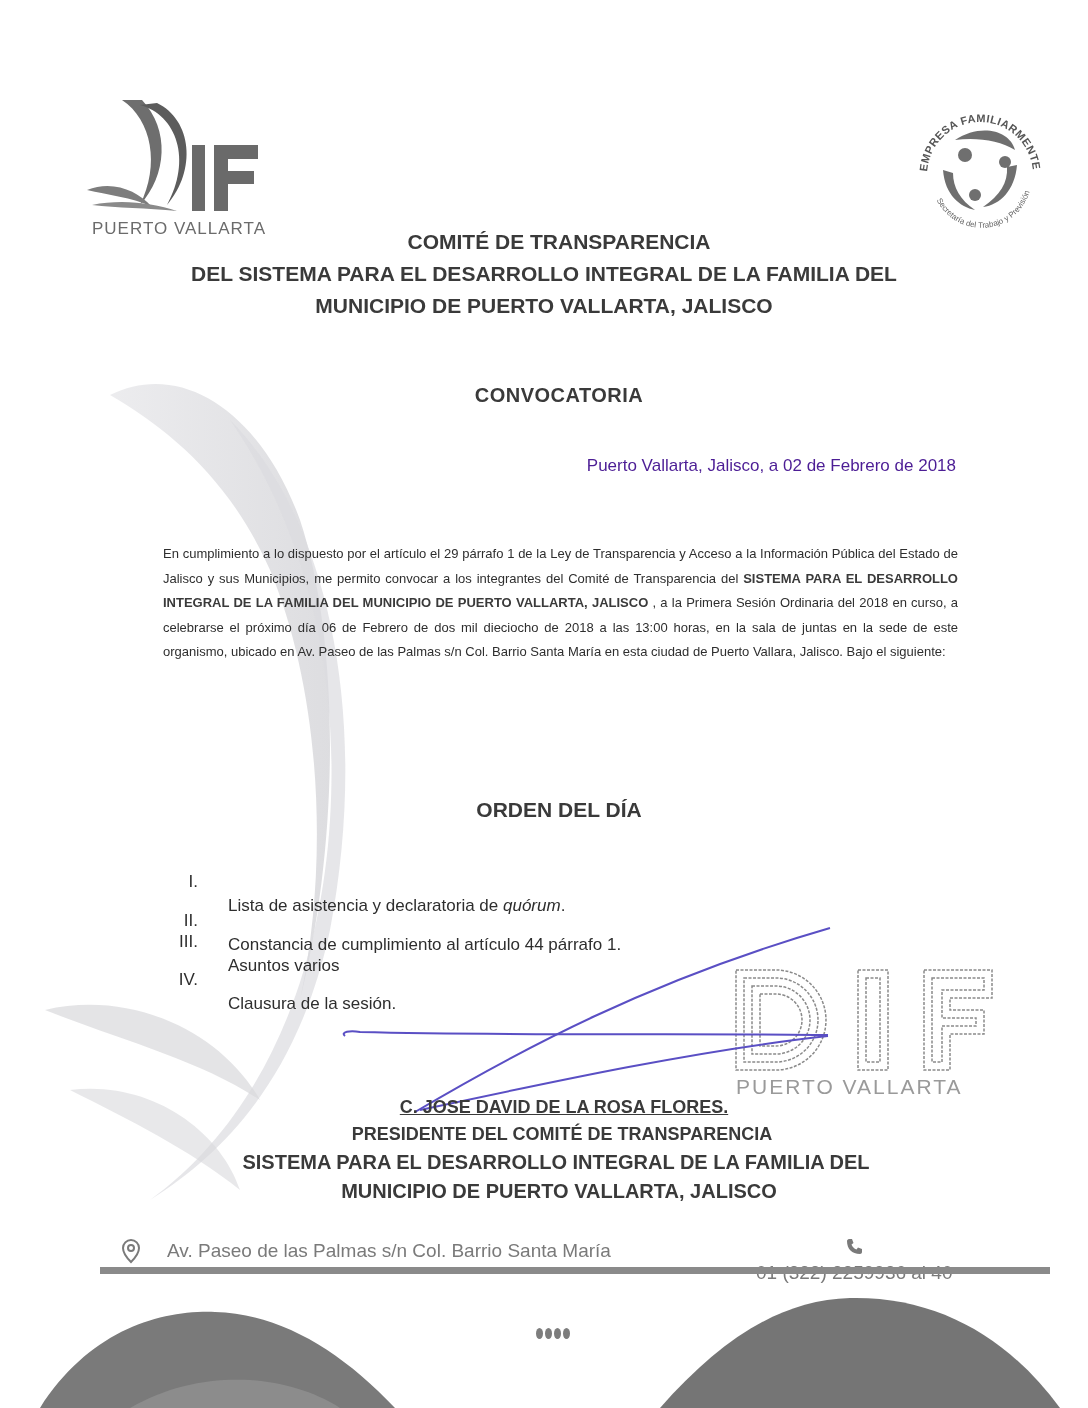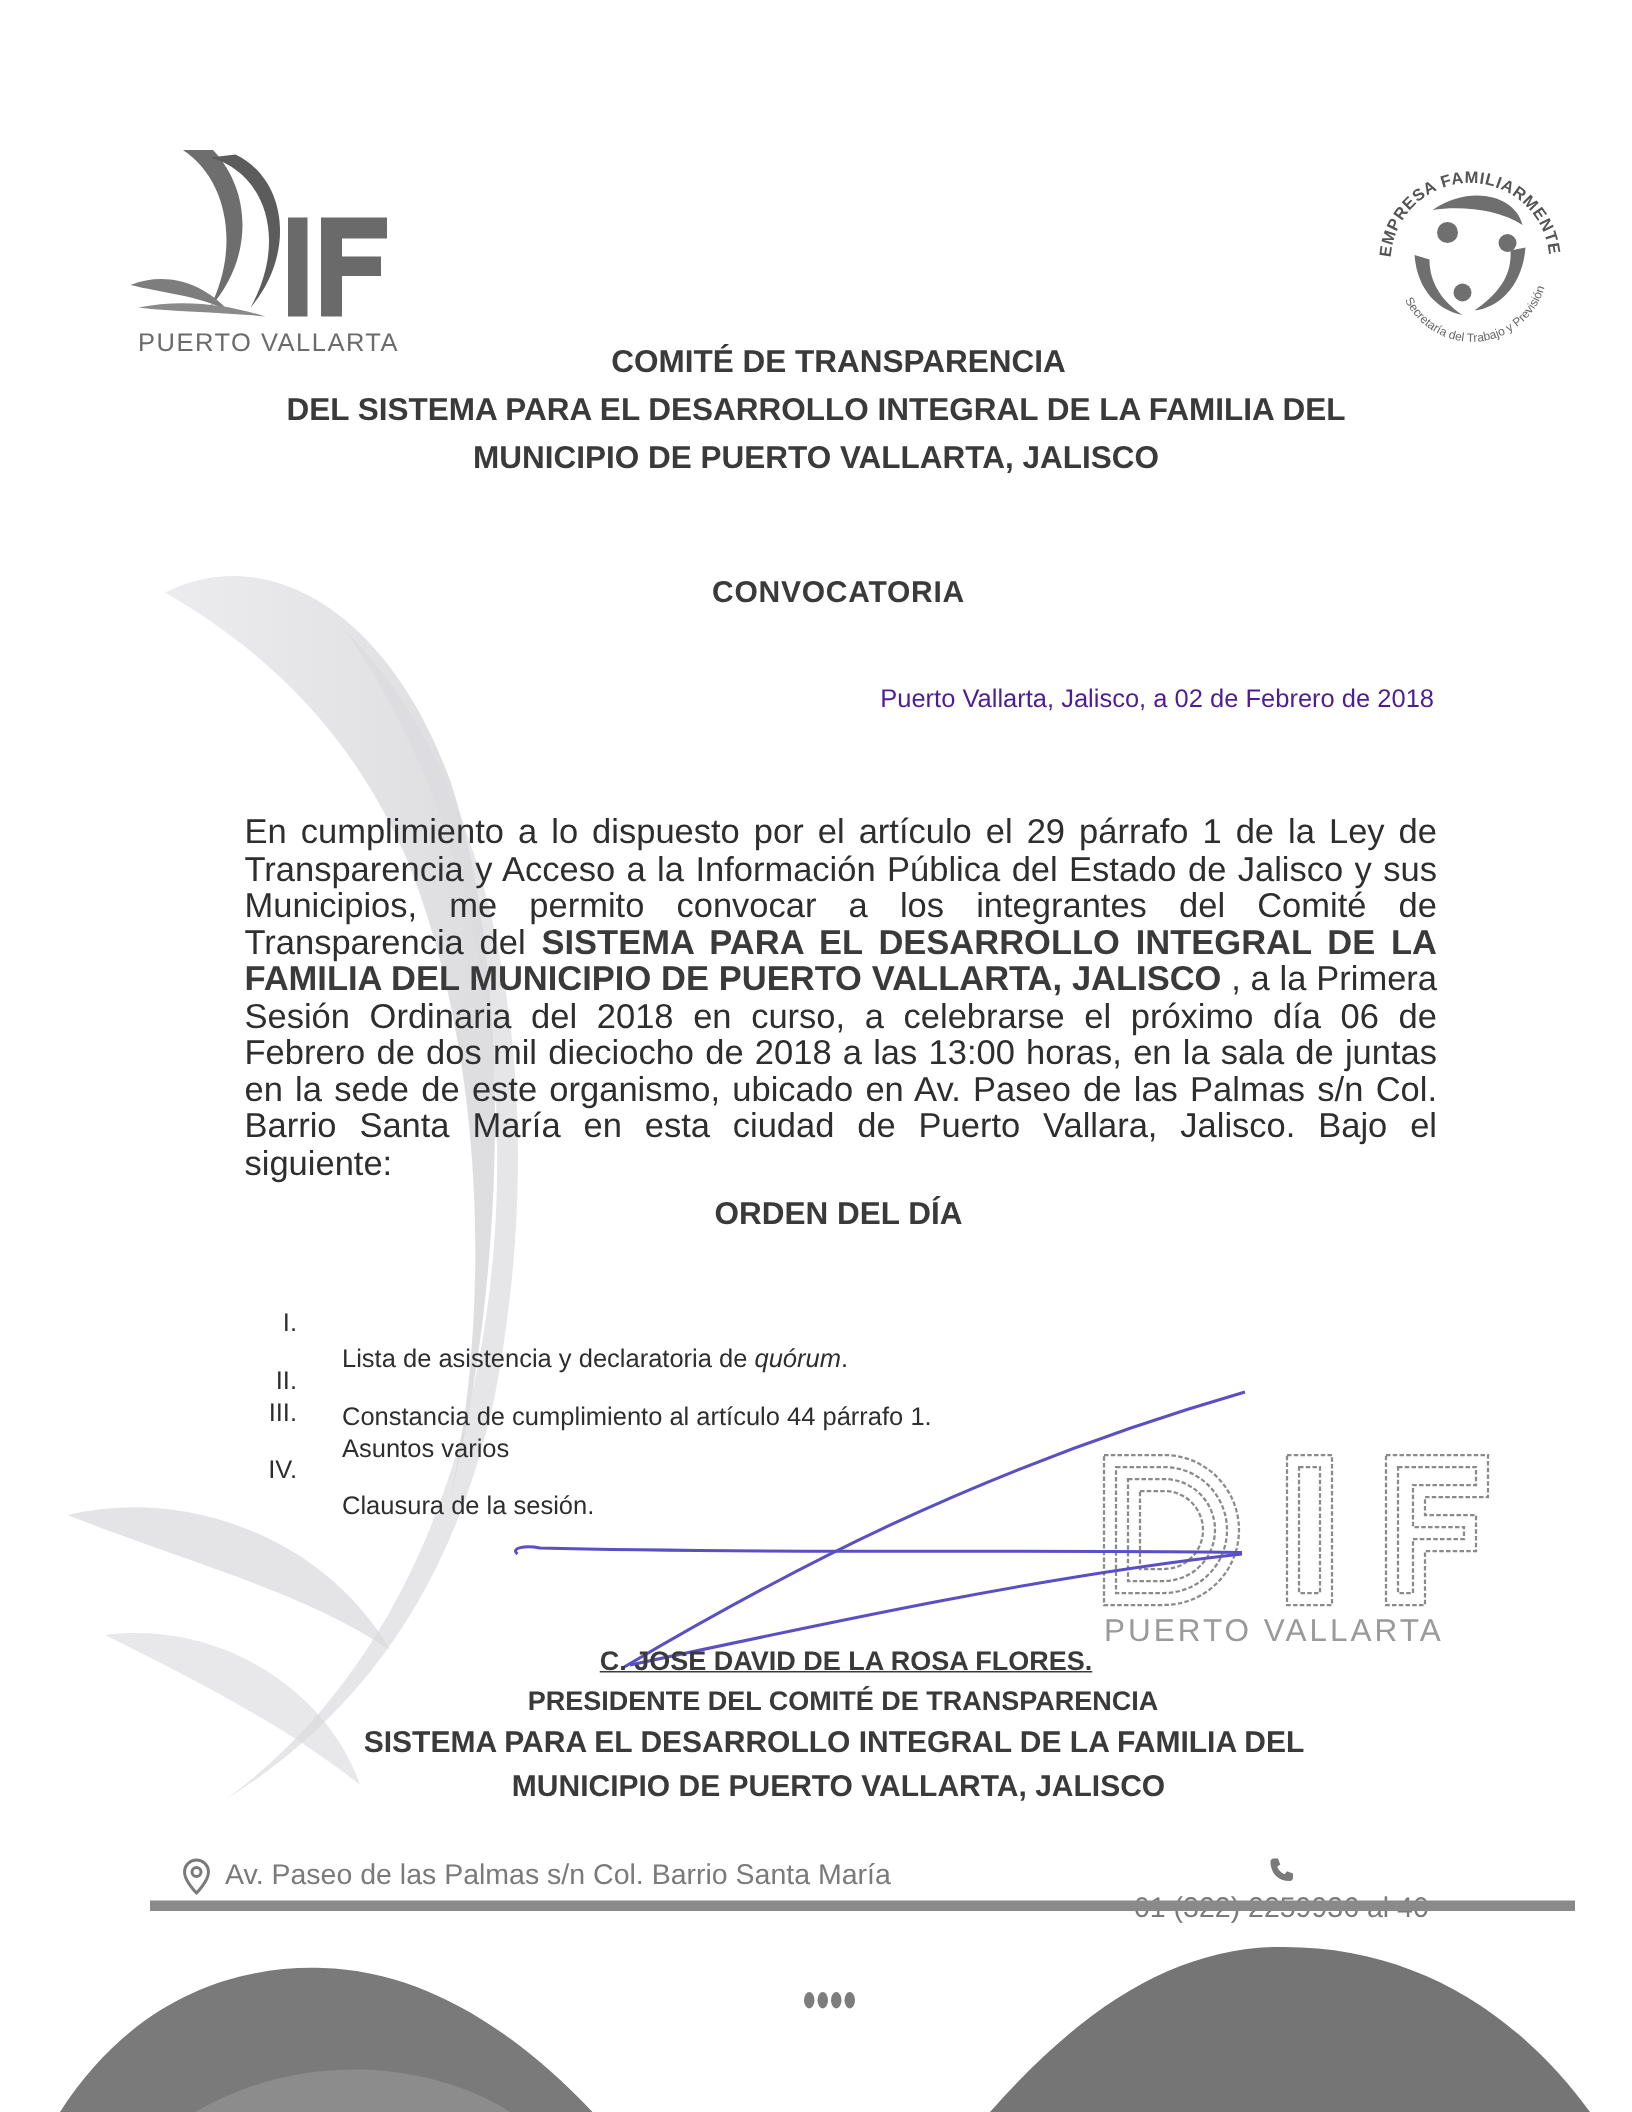--- a/index.html
+++ b/index.html
@@ -20,38 +20,38 @@
   .title { position: absolute; left: 0; width: 1088px; text-align: center; font-weight: bold; color: #3a3a3a; }
   .t1 { top: 230px; font-size: 21px; left: 15px; }
   .t2 { top: 262px; font-size: 21px; }
   .t3 { top: 294px; font-size: 21px; }
   .conv { top: 384px; font-size: 20px; left: 15px; letter-spacing: 0.5px; }
 
   .date { position: absolute; right: 132px; top: 456px; font-size: 17px; color: #4c1d95; }
 
   .body-para {
     position: absolute; left: 163px; top: 542px; width: 795px;
-    font-size: 23px; line-height: 24.5px; text-align: justify; color: #2e2e2e;
+    font-size: 13px; line-height: 24.5px; text-align: justify; color: #2e2e2e;
   }
   .body-para b { color: #3a3a3a; }
 
   .orden { top: 798px; font-size: 21px; left: 15px; }
 
   .agenda { position: absolute; left: 160px; top: 872px; width: 600px; font-size: 17px; color: #2e2e2e; }
   .agenda .item { position: absolute; left: 0; width: 600px; }
   .agenda .num { position: absolute; right: 562px; text-align: right; }
   .agenda .txt { position: absolute; left: 68px; white-space: nowrap; margin-top: 24px; }
 
   .sig-block { position: absolute; left: 0; width: 1088px; text-align: center; font-weight: bold; color: #3a3a3a; }
   .s1 { top: 1097px; font-size: 18px; left: 20px; text-decoration: underline; }
   .s2 { top: 1124px; font-size: 18px; left: 18px; }
   .s3 { top: 1151px; font-size: 20px; left: 12px; }
   .s4 { top: 1180px; font-size: 20px; left: 15px; }
 
-  .footer-addr { position: absolute; left: 118px; top: 1238px; font-size: 19px; color: #7a7a7a; display: flex; align-items: center; gap: 6px; }
+  .footer-addr { position: absolute; left: 118px; top: 1238px; font-size: 19px; color: #7a7a7a; display: flex; align-items: center; gap: 23px; }
   .footer-phone { position: absolute; left: 756px; top: 1238px; font-size: 19px; color: #7a7a7a; display: flex; align-items: center; gap: 6px; flex-direction: column; }
   .footer-rule { position: absolute; left: 100px; top: 1267px; width: 950px; height: 7px; background: #8a8a8a; }
   .dots { position: absolute; left: 536px; top: 1328px; display: flex; gap: 2px; }
   .dots span { width: 7px; height: 11px; border-radius: 50%; background: #7d7d7d; display: block; }
 </style>
 </head>
 <body>
 
 <svg class="watermark" viewBox="0 0 1088 1408">
   <defs>

